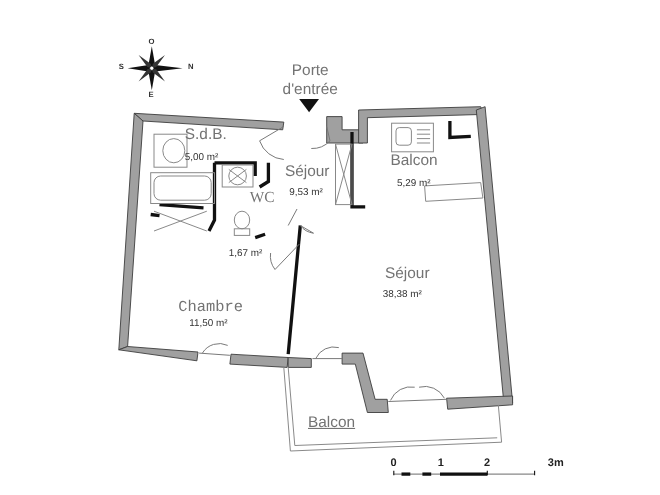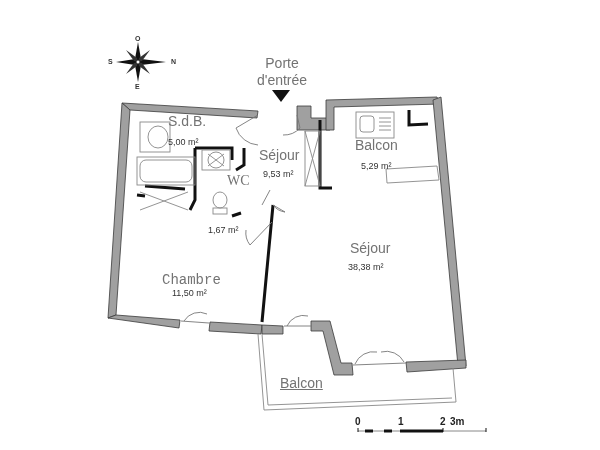--- a/index.html
+++ b/index.html
@@ -162,13 +162,13 @@
 <span class="lbl area" style="left:172px;top:288px;">11,50 m²</span>
 
 <span class="lbl room" style="left:350px;top:240px;color:#737373;">Séjour</span>
 <span class="lbl area" style="left:348px;top:262px;">38,38 m²</span>
 
 <span class="lbl room" style="left:280px;top:375px;text-decoration:underline;">Balcon</span>
 
 <span class="lbl scale-t" style="left:355px;top:416px;">0</span>
 <span class="lbl scale-t" style="left:398px;top:416px;">1</span>
 <span class="lbl scale-t" style="left:440px;top:416px;">2</span>
-<span class="lbl scale-t" style="left:450px;top:416px;">3m</span>
+<span class="lbl scale-t" style="left:498px;top:416px;">3m</span>
 
 </body></html>

